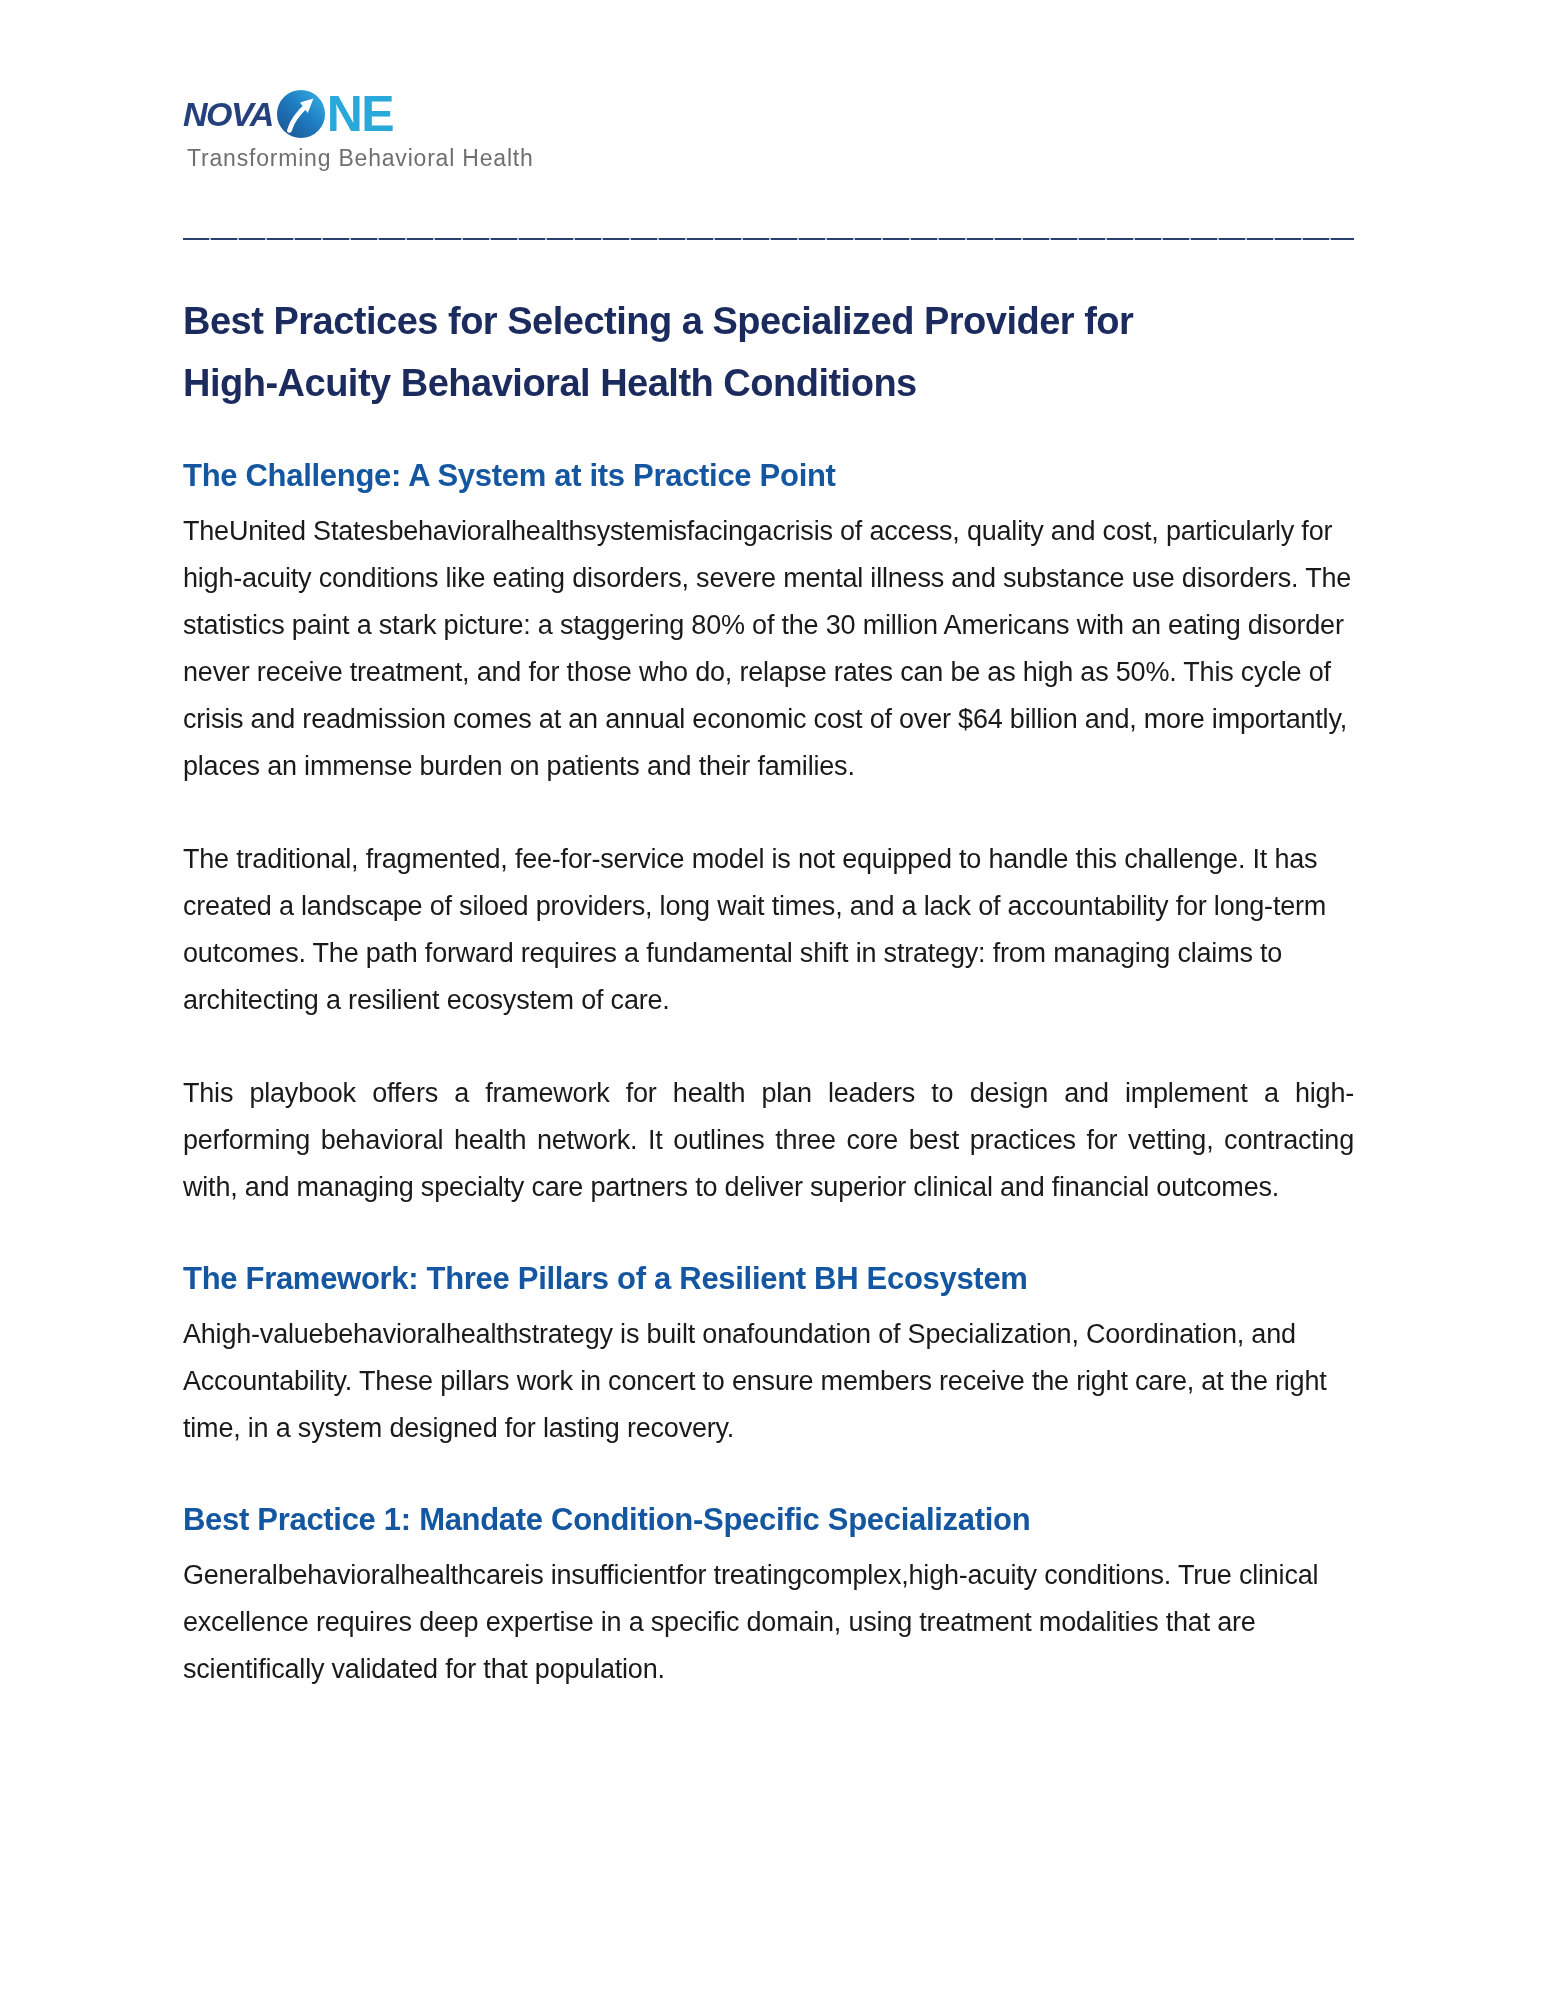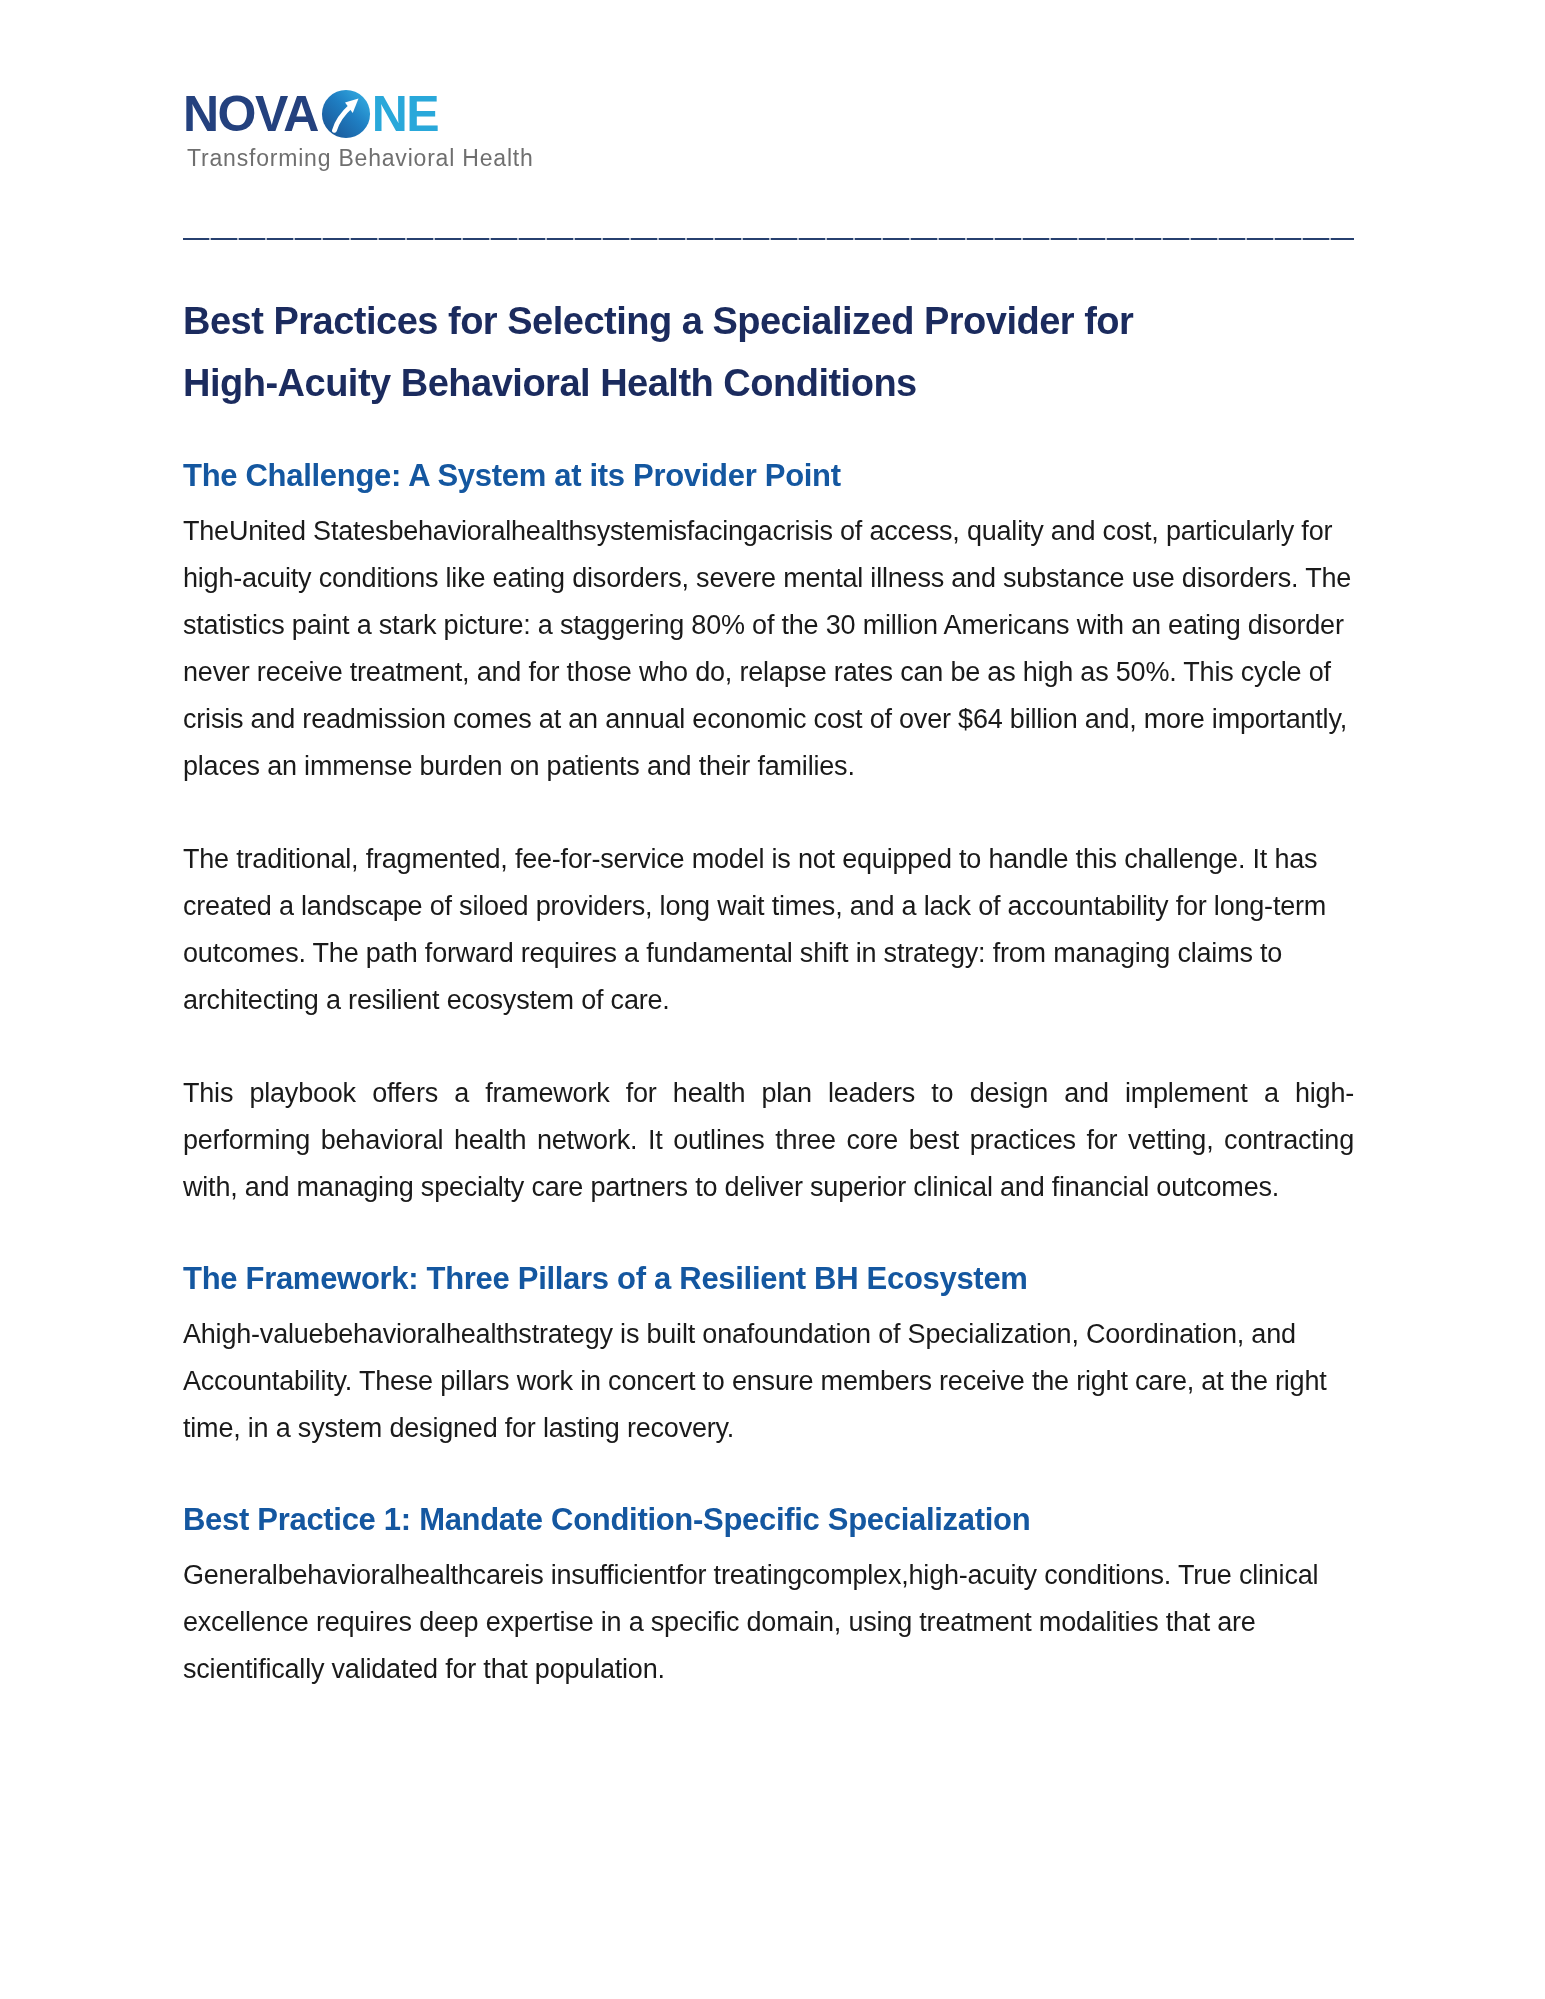--- a/index.html
+++ b/index.html
@@ -21,25 +21,26 @@
     padding: 88px 190px 0 183px;
     background: #ffffff;
   }
   
   .logo-row {
     display: flex;
     align-items: center;
     height: 52px;
   }
   .brand-navy {
-    font-size: 50px;
+    font-size: 34px;
     font-weight: 800;
     letter-spacing: -1.5px;
     color: #24417e;
     line-height: 52px;
+    font-style: italic;
   }
   .brand-cyan {
     font-size: 50px;
     font-weight: 700;
     letter-spacing: -1.5px;
     color: #29a8da;
     line-height: 52px;
   }
   .globe {
     width: 50px;
@@ -122,21 +123,21 @@
     <div class="tagline">Transforming Behavioral Health</div>
   </div>
 
   <div class="divider"></div>
 
   <h1 class="doc-title" style="margin-bottom:0;">
     <div class="line">Best Practices for Selecting a Specialized Provider for</div>
     <div class="line">High-Acuity Behavioral Health Conditions</div>
   </h1>
 
-  <h2 class="section-heading">The Challenge: A System at its Provider Point</h2>
+  <h2 class="section-heading">The Challenge: A System at its Practice Point</h2>
   <p class="para">TheUnited Statesbehavioralhealthsystemisfacingacrisis of access, quality and cost, particularly for high-acuity conditions like eating disorders, severe mental illness and substance use disorders. The statistics paint a stark picture: a staggering 80% of the 30 million Americans with an eating disorder never receive treatment, and for those who do, relapse rates can be as high as 50%. This cycle of crisis and readmission comes at an annual economic cost of over $64 billion and, more importantly, places an immense burden on patients and their families.</p>
   <p class="para">The traditional, fragmented, fee-for-service model is not equipped to handle this challenge. It has created a landscape of siloed providers, long wait times, and a lack of accountability for long-term outcomes. The path forward requires a fundamental shift in strategy: from managing claims to architecting a resilient ecosystem of care.</p>
   <p class="para justified">This playbook offers a framework for health plan leaders to design and implement a high-performing behavioral health network. It outlines three core best practices for vetting, contracting with, and managing specialty care partners to deliver superior clinical and financial outcomes.</p>
 
   <h2 class="section-heading">The Framework: Three Pillars of a Resilient BH Ecosystem</h2>
   <p class="para">Ahigh-valuebehavioralhealthstrategy is built onafoundation of Specialization, Coordination, and Accountability. These pillars work in concert to ensure members receive the right care, at the right time, in a system designed for lasting recovery.</p>
 
   <h2 class="section-heading">Best Practice 1: Mandate Condition-Specific Specialization</h2>
   <p class="para">Generalbehavioralhealthcareis insufficientfor treatingcomplex,high-acuity conditions. True clinical excellence requires deep expertise in a specific domain, using treatment modalities that are scientifically validated for that population.</p>
 

